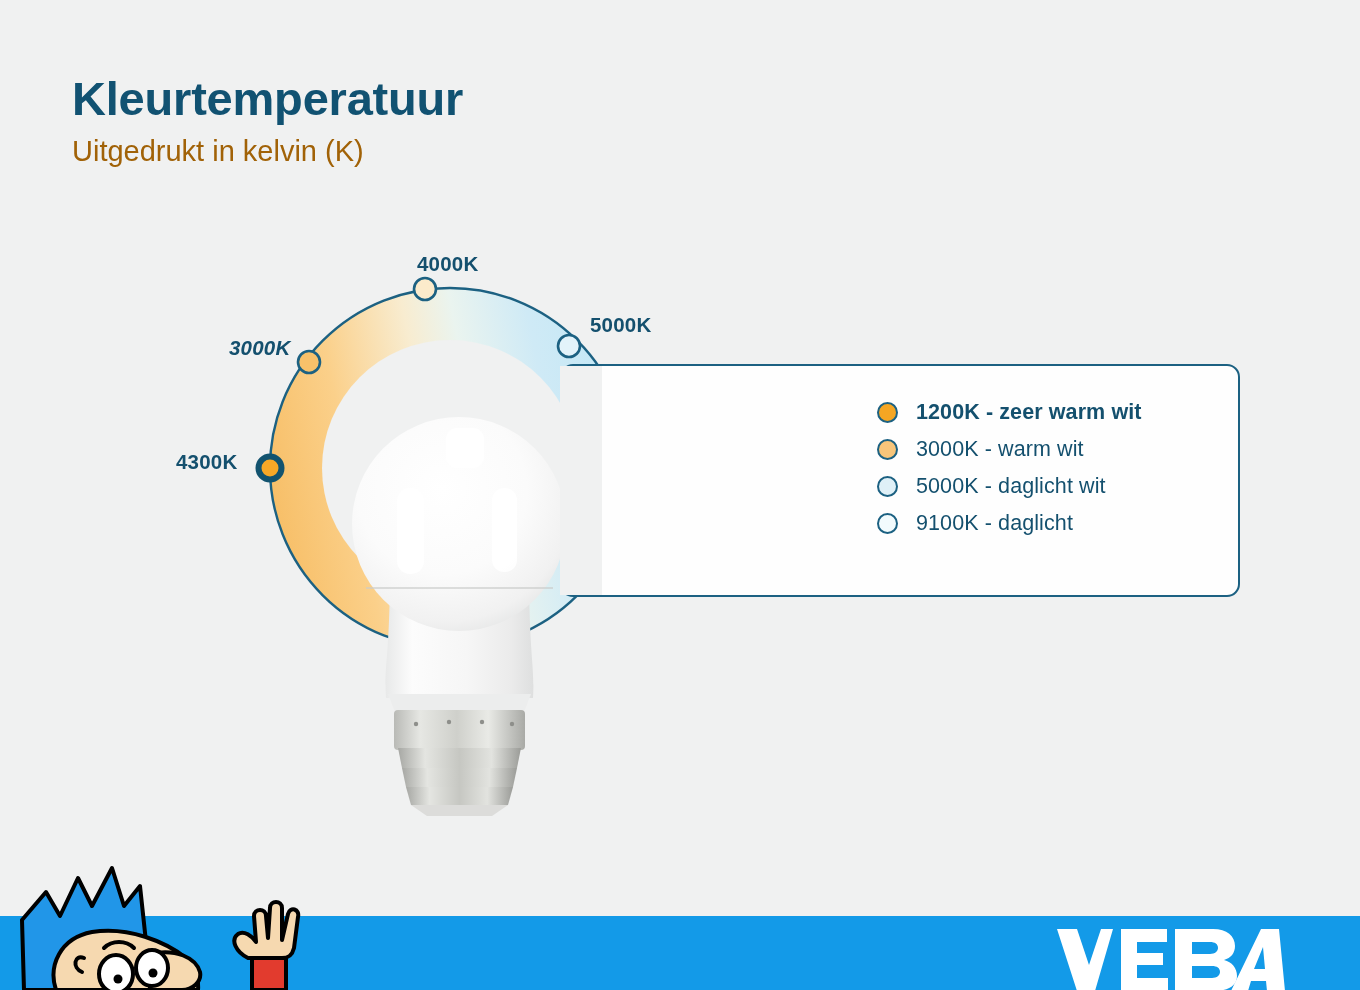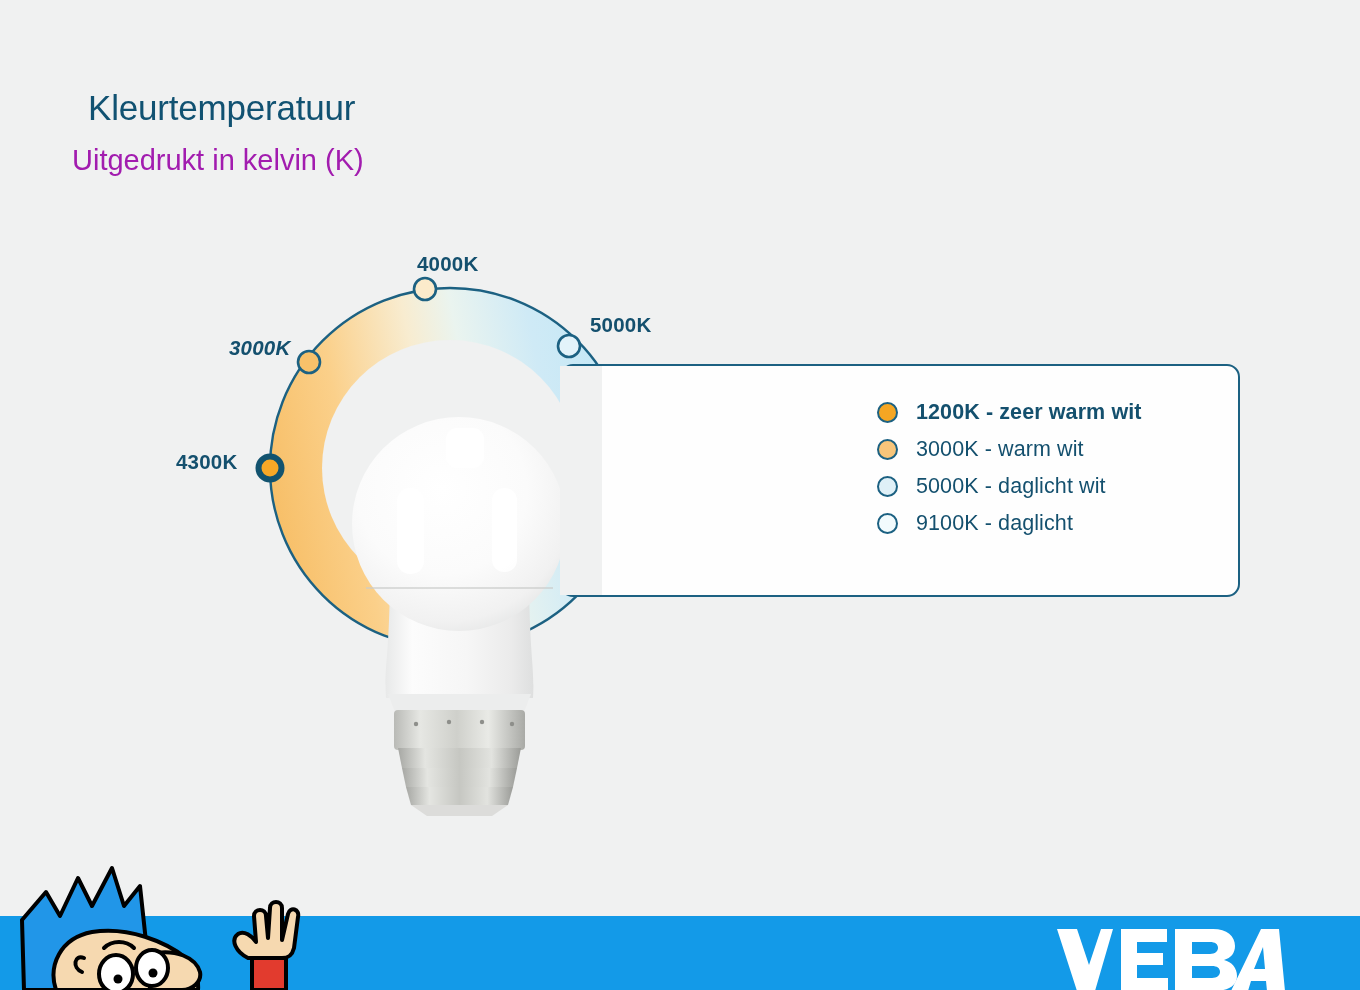--- a/index.html
+++ b/index.html
@@ -6,26 +6,26 @@
   body{
     width:1360px;height:990px;overflow:hidden;position:relative;
     background:#f0f1f1;
     font-family:"Liberation Sans", sans-serif;
   }
   .stage{position:absolute;inset:0;}
 
   
   .hdr{position:absolute;left:72px;top:72px;}
   .hdr h1{
-    margin:16px;font-size:35px;font-weight:400;letter-spacing:-.2px;
+    margin:0;font-size:47px;font-weight:700;letter-spacing:-.2px;
     color:#115272;line-height:1.15;
   }
   .hdr h2{
     margin:9px 0 0 0;font-size:29px;font-weight:400;
-    color:#a21caf;line-height:1.15;
+    color:#a16207;line-height:1.15;
   }
 
   
   .diagram{position:absolute;left:270px;top:288px;width:360px;height:360px;}
   .diagram svg{position:absolute;left:-30px;top:-30px;}
 
   
   .bulb{position:absolute;left:342px;top:356px;width:235px;height:460px;}
 
   

